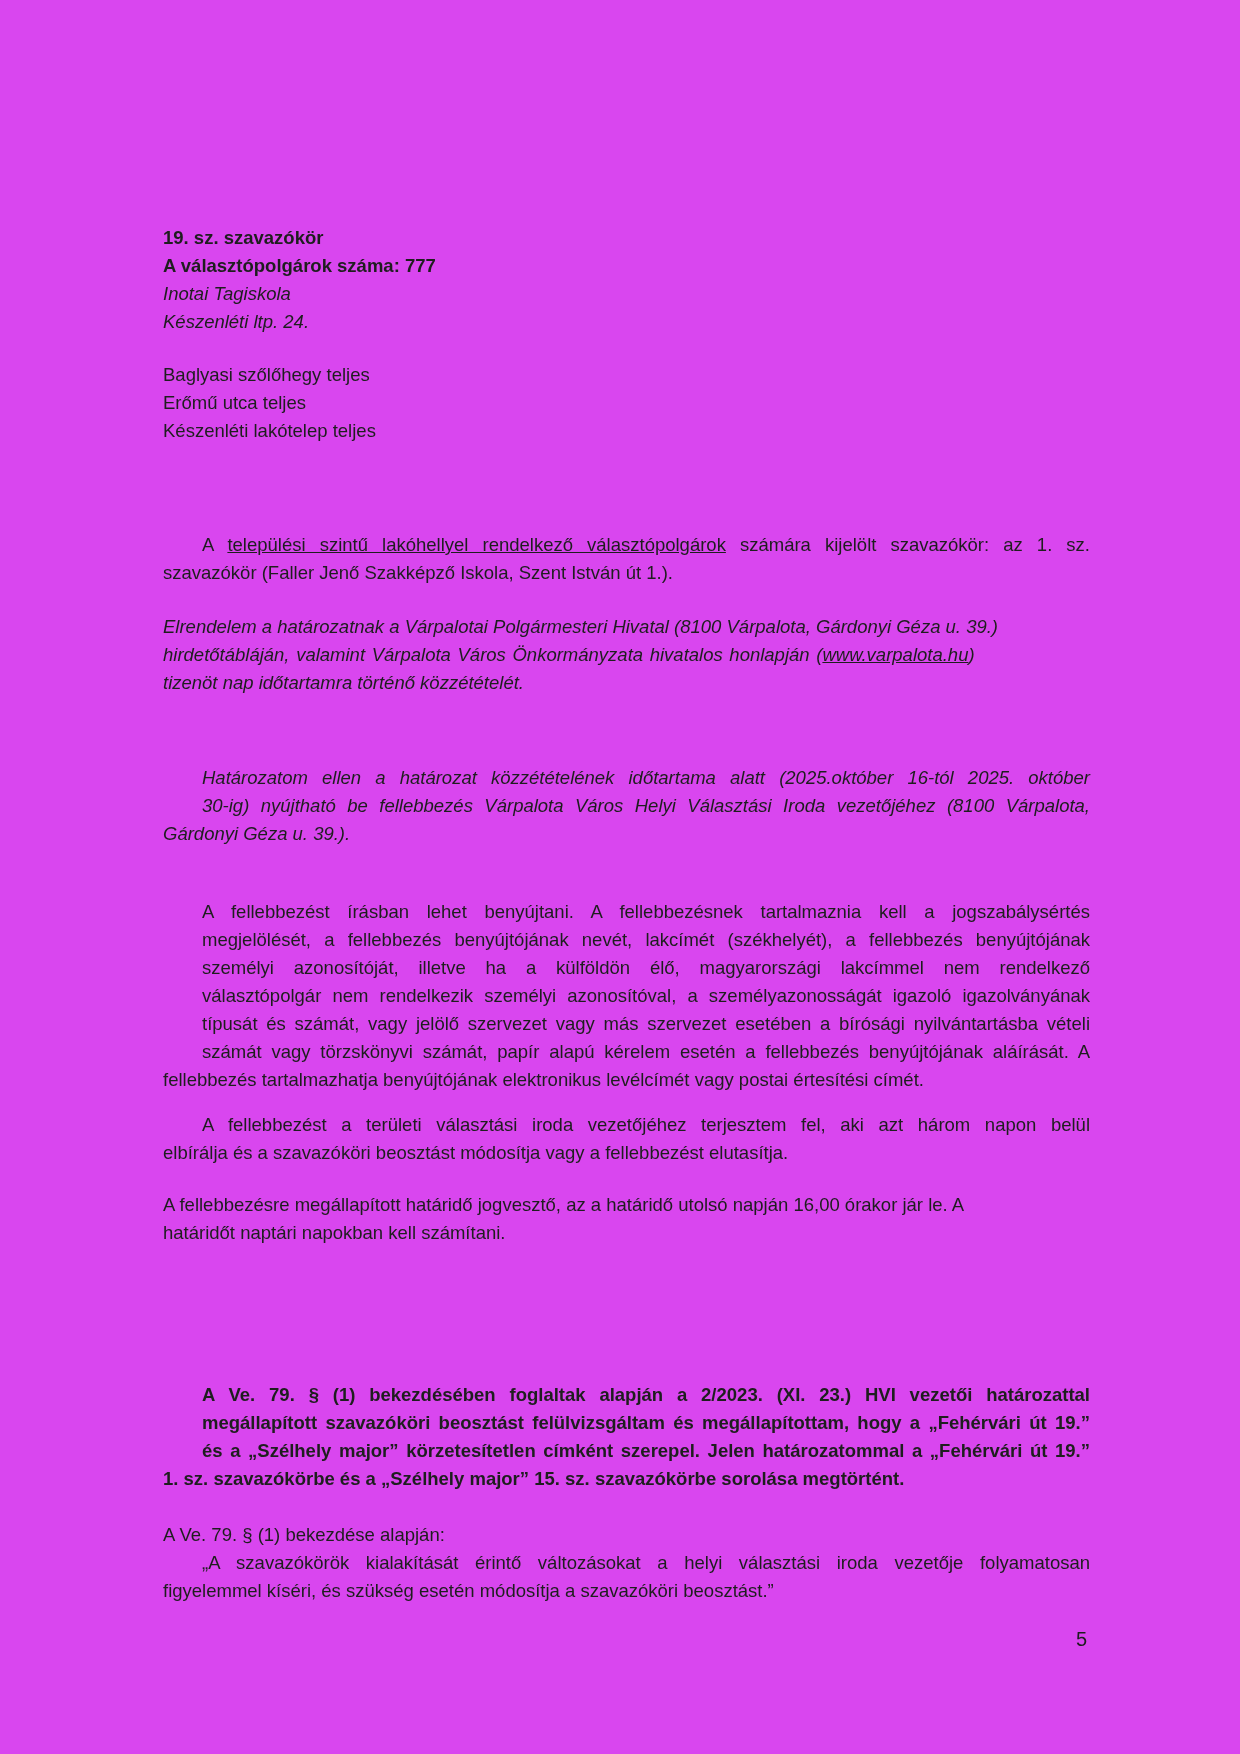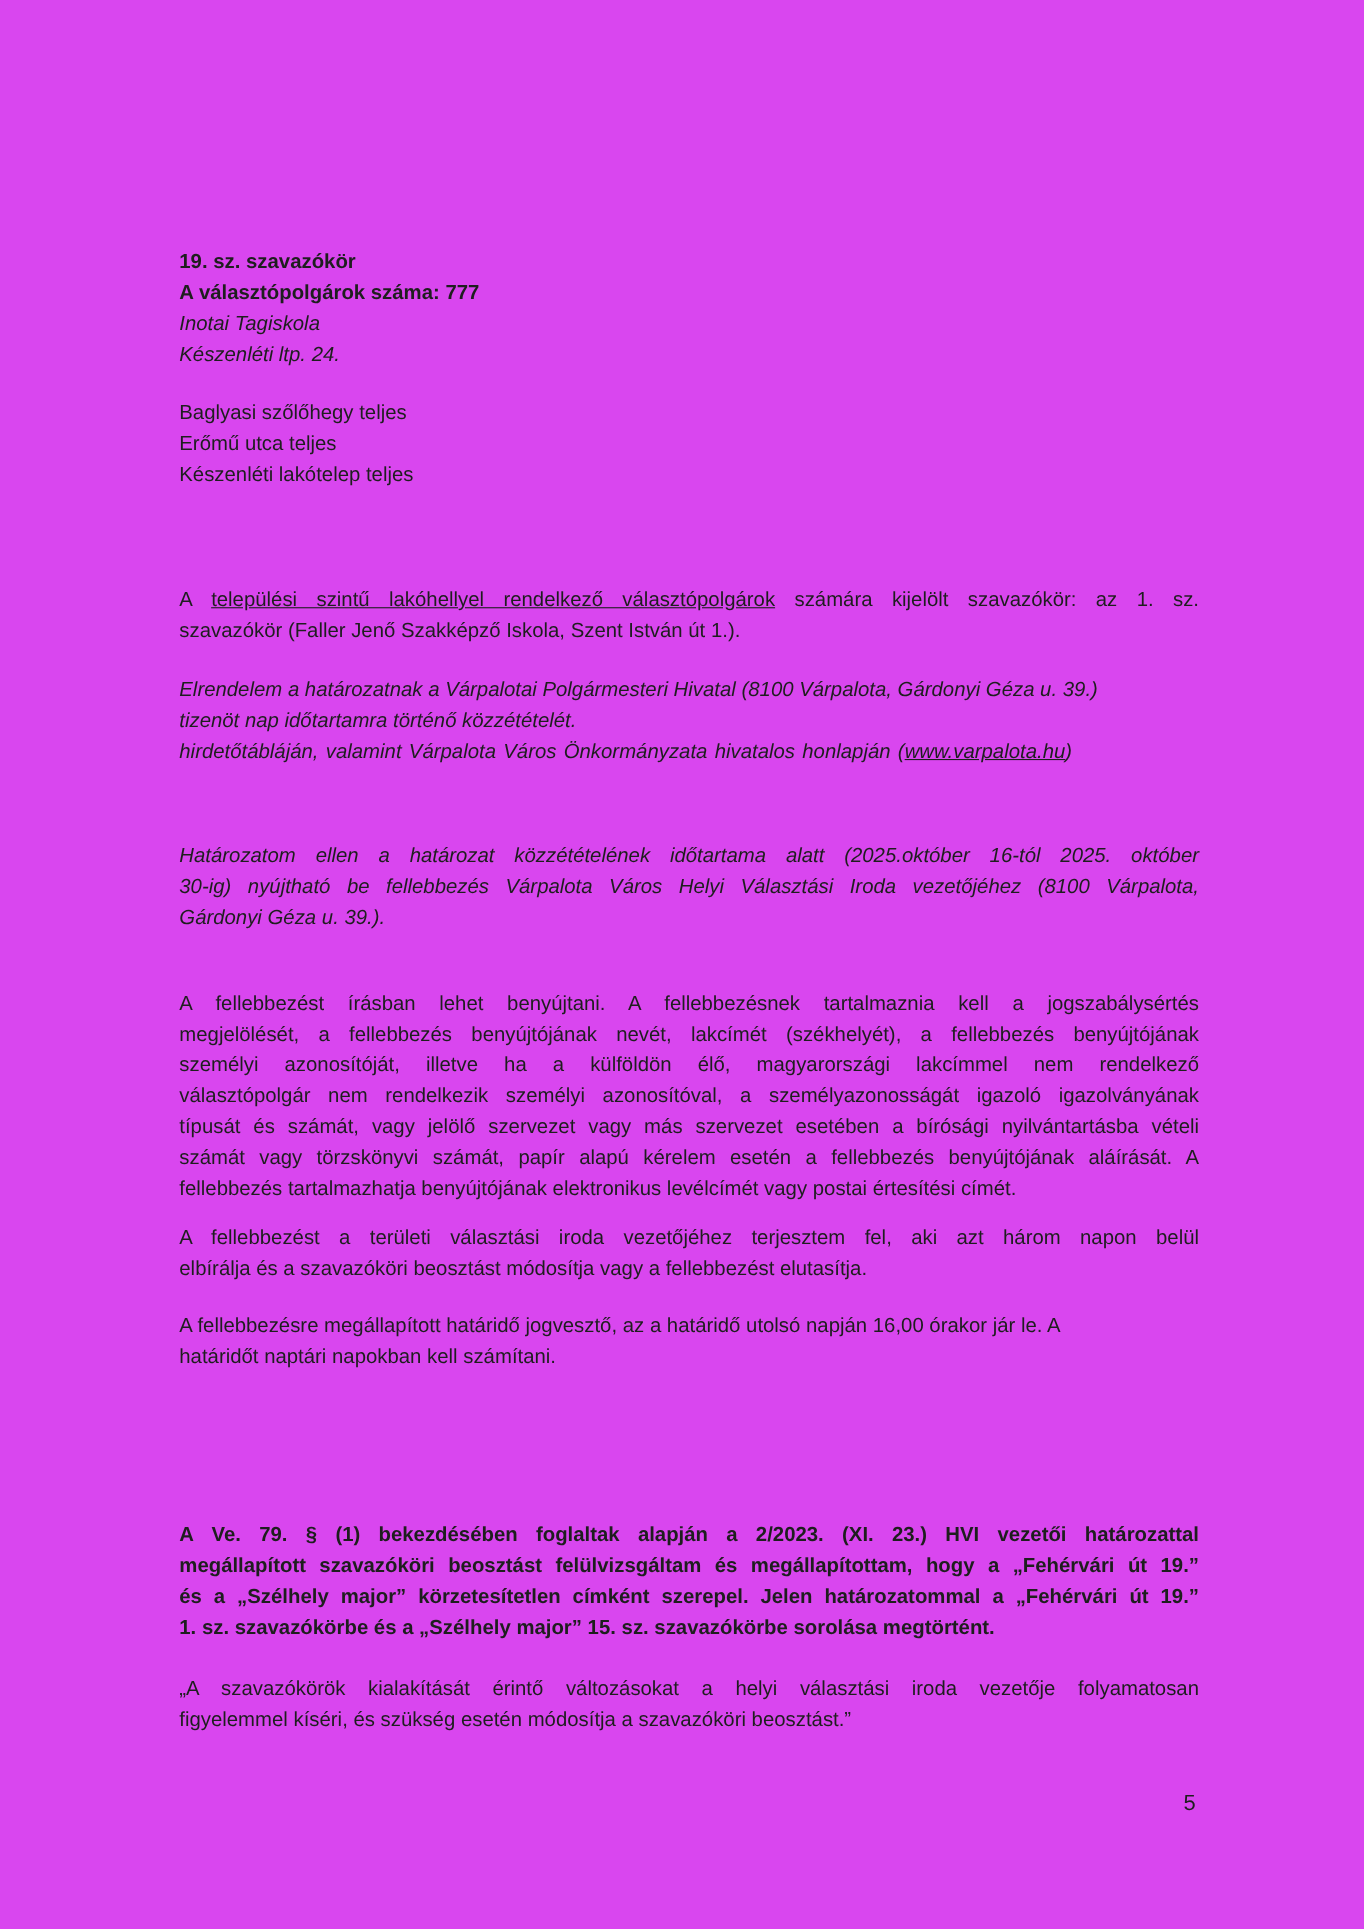--- a/index.html
+++ b/index.html
@@ -4,21 +4,21 @@
 <style>
   html, body { margin: 0; padding: 0; background: #ffffff; }
   body { width: 1240px; height: 1754px; position: relative; overflow: hidden;
          font-family: "Liberation Sans", "DejaVu Sans", sans-serif; color: #1e1e1e; }
   .page { position: absolute; left: 0; top: 0; width: 1240px; height: 1754px; background: #d946ef; }
   .blk { position: absolute; left: 163px; width: 927px; font-size: 18.5px; line-height: 28px; }
   .line { display: block; white-space: nowrap; }
   .b { font-weight: bold; }
   .i { font-style: italic; }
   .just { text-align: justify; text-align-last: left; }
-  .just .jl { display: block; text-align: justify; text-align-last: justify; white-space: normal; }
+  .just .jl { display: block; text-align: justify; text-align-last: justify; white-space: normal; margin-left: 39px; }
   .just .ll { display: block; text-align: left; }
   .u { text-decoration: underline; }
   .heading { position: absolute; left: 0; width: 1240px; top: 1304px; text-align: center;
              font-weight: bold; font-size: 18.5px; letter-spacing: 4px; }
   .pagenum { position: absolute; left: 1076px; top: 1628px; font-size: 20px; }
 </style>
 </head>
 <body>
 
 <div class="page">
@@ -36,22 +36,22 @@
     <span class="line">Készenléti lakótelep teljes</span>
   </div>
 
   <div class="blk just" style="top:531px;">
     <span class="jl"><span>A </span><span class="u">települési szintű lakóhellyel rendelkező választópolgárok</span><span> számára kijelölt szavazókör: az 1. sz.</span></span>
     <span class="ll">szavazókör (Faller Jenő Szakképző Iskola, Szent István út 1.).</span>
   </div>
 
   <div class="blk" style="top:613px;font-style:italic;">
     <span class="line">Elrendelem a határozatnak a Várpalotai Polgármesteri Hivatal (8100 Várpalota, Gárdonyi Géza u. 39.)</span>
+    <span class="line" style="word-spacing:1.5px;"><span>hirdetőtábláján, valamint Várpalota Város Önkormányzata hivatalos honlapján (</span><span class="u">www.varpalota.hu</span><span>)</span></span>
     <span class="line">tizenöt nap időtartamra történő közzétételét.</span>
-    <span class="line" style="word-spacing:1.5px;"><span>hirdetőtábláján, valamint Várpalota Város Önkormányzata hivatalos honlapján (</span><span class="u">www.varpalota.hu</span><span>)</span></span>
   </div>
 
   <div class="blk just" style="top:764px;font-style:italic;">
     <span class="jl">Határozatom ellen a határozat közzétételének időtartama alatt (2025.október 16-tól 2025. október</span>
     <span class="jl">30-ig) nyújtható be fellebbezés Várpalota Város Helyi Választási Iroda vezetőjéhez (8100 Várpalota,</span>
     <span class="ll">Gárdonyi Géza u. 39.).</span>
   </div>
 
   <div class="blk just" style="top:898px;">
     <span class="jl">A fellebbezést írásban lehet benyújtani. A fellebbezésnek tartalmaznia kell a jogszabálysértés</span>
@@ -75,18 +75,19 @@
 
 
   <div class="blk just b" style="top:1381px;">
     <span class="jl">A Ve. 79. § (1) bekezdésében foglaltak alapján a 2/2023. (XI. 23.) HVI vezetői határozattal</span>
     <span class="jl">megállapított szavazóköri beosztást felülvizsgáltam és megállapítottam, hogy a „Fehérvári út 19.”</span>
     <span class="jl">és a „Szélhely major” körzetesítetlen címként szerepel. Jelen határozatommal a „Fehérvári út 19.”</span>
     <span class="ll">1. sz. szavazókörbe és a „Szélhely major” 15. sz. szavazókörbe sorolása megtörtént.</span>
   </div>
 
   <div class="blk just" style="top:1521px;">
+    <span class="ll">A Ve. 79. § (1) bekezdése alapján:</span>
     <span class="jl">„A szavazókörök kialakítását érintő változásokat a helyi választási iroda vezetője folyamatosan</span>
     <span class="ll">figyelemmel kíséri, és szükség esetén módosítja a szavazóköri beosztást.”</span>
   </div>
 
   <div class="pagenum">5</div>
 </div>
 
 </body></html>

